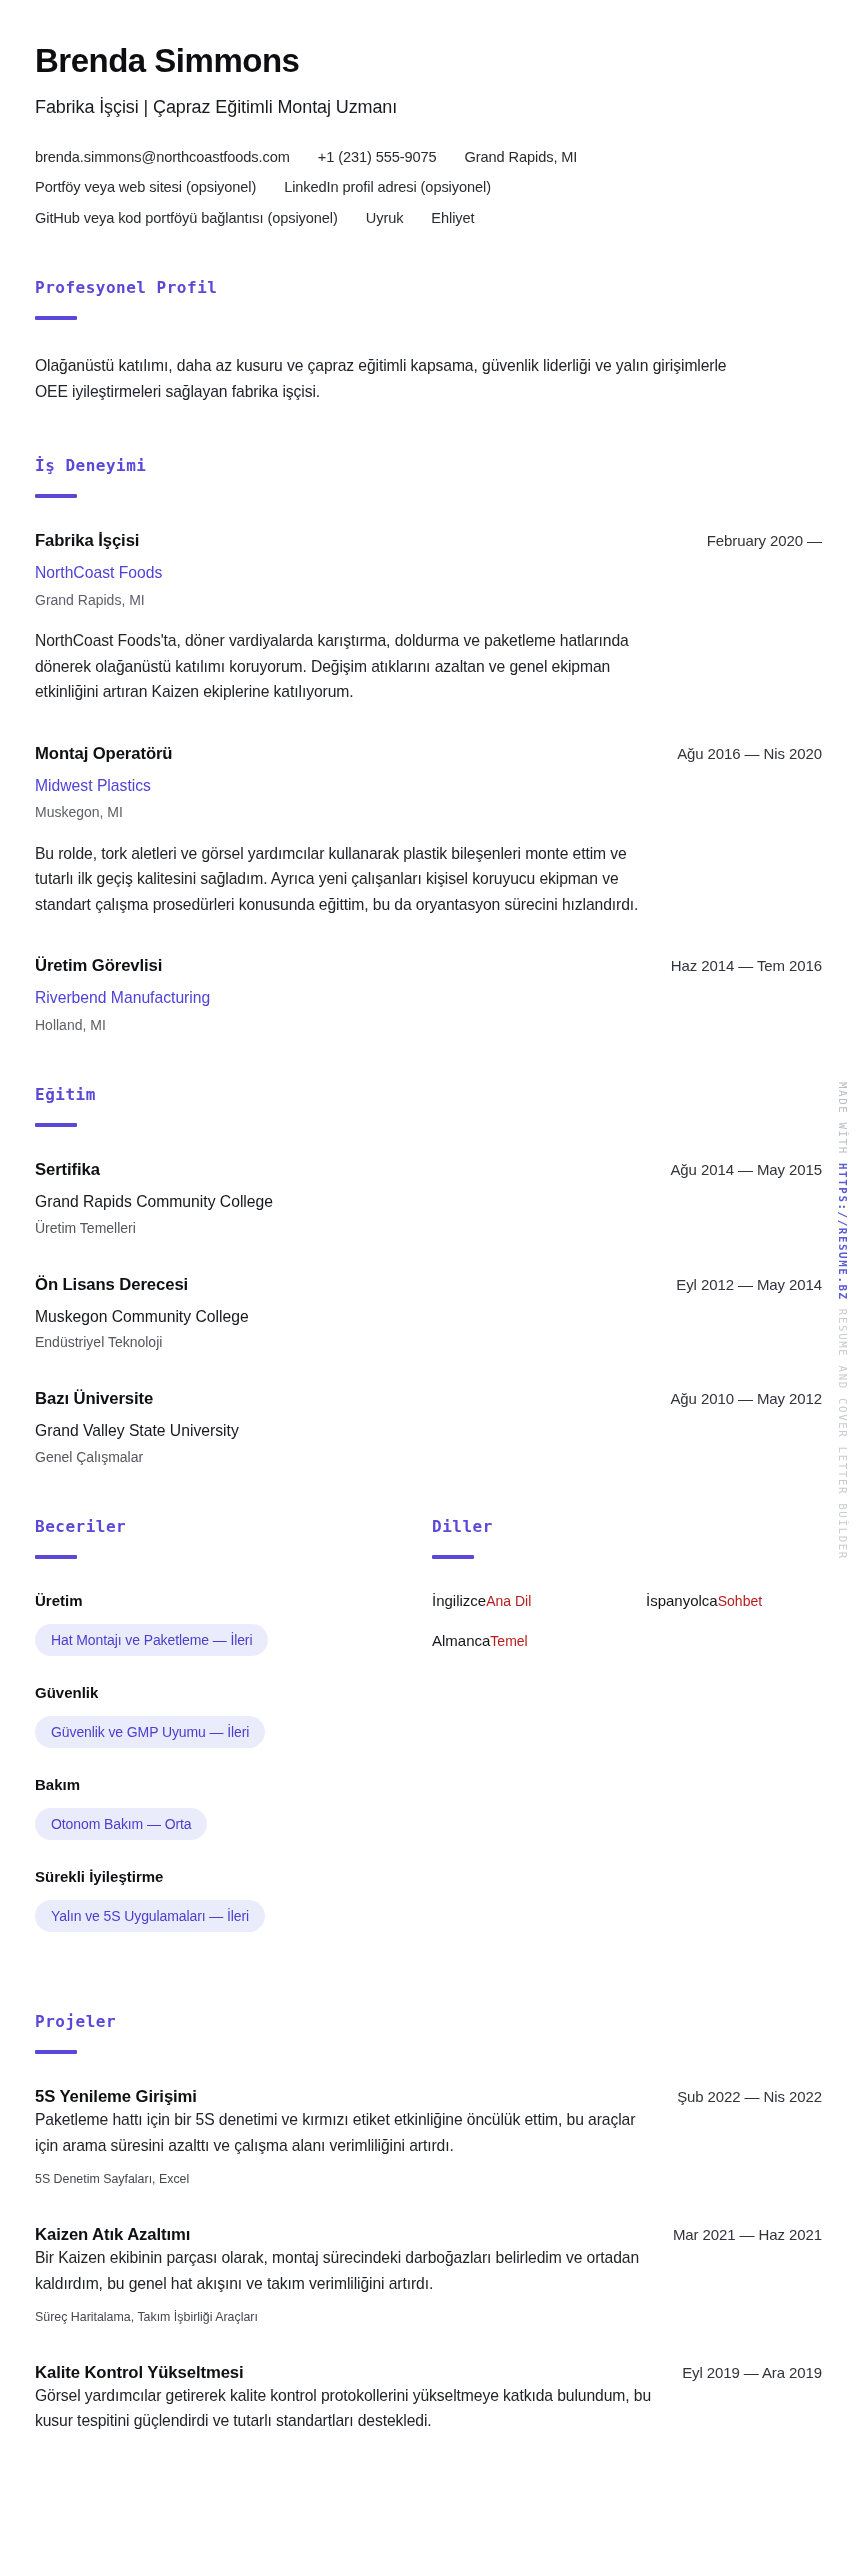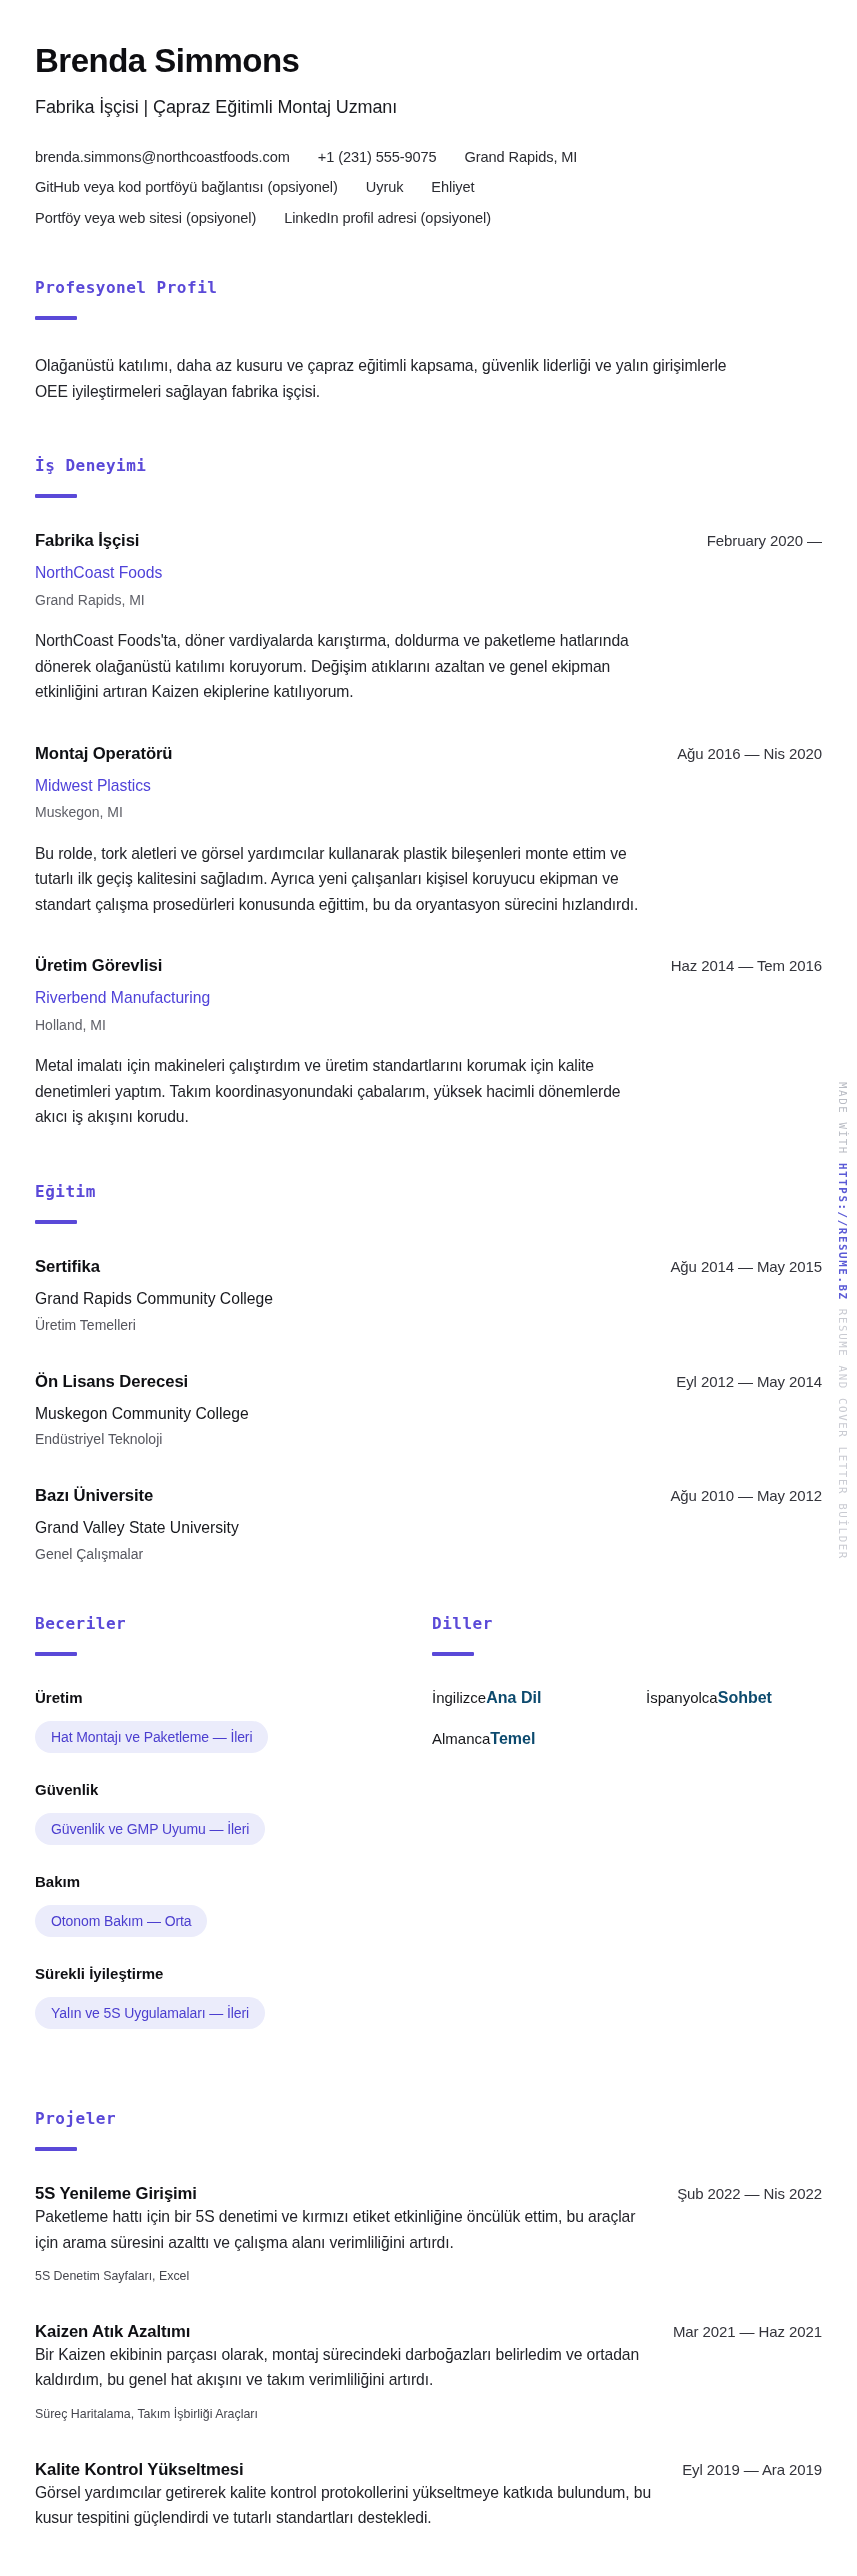--- a/index.html
+++ b/index.html
@@ -48,21 +48,21 @@
   .skill-group { margin-bottom:28px; }
   .skill-cat { font-size:15px; font-weight:700; color:#101014; }
   .pill {
     display:inline-block; background:#ebecfb; color:#4b3ecf;
     font-size:14px; padding:8px 16px; border-radius:21.6px; letter-spacing:-0.1px;
   }
   .skill-group .pill { margin-top:15px; }
   .lang-grid { display:grid; grid-template-columns:1fr 1fr; column-gap:38px; row-gap:23px; margin-top:0; }
   .lang-pair { display:flex; align-items:baseline; }
   .lang-name { font-size:15px; color:#15161a; }
-  .lang-level { font-size:16px; color:#0c4a6e;font-weight:bold; }
+  .lang-level { font-size:14px; color:#b91c1c; }
 
   
   .watermark {
     position:absolute; top:1082px; right:7.6px; height:626px;
     writing-mode:vertical-rl;
     font-family:"DejaVu Sans Mono", monospace;
     font-size:10.8px; letter-spacing:1.6px; white-space:nowrap;
   }
   .wm-made { color:#b9bcc4; }
   .wm-url { color:#5b5bd6; font-weight:700; }
@@ -76,28 +76,28 @@
   <div>
     <div class="name">Brenda Simmons</div>
     <div class="subtitle">Fabrika İşçisi | Çapraz Eğitimli Montaj Uzmanı</div>
     <div class="contact-rows">
       <div class="contact-row">
         <span>brenda.simmons@northcoastfoods.com</span>
         <span>+1 (231) 555-9075</span>
         <span>Grand Rapids, MI</span>
       </div>
       <div class="contact-row">
+        <span>Portföy veya web sitesi (opsiyonel)</span>
+        <span>LinkedIn profil adresi (opsiyonel)</span>
+      </div>
+      <div class="contact-row">
         <span>GitHub veya kod portföyü bağlantısı (opsiyonel)</span>
         <span>Uyruk</span>
         <span>Ehliyet</span>
       </div>
-      <div class="contact-row">
-        <span>Portföy veya web sitesi (opsiyonel)</span>
-        <span>LinkedIn profil adresi (opsiyonel)</span>
-      </div>
     </div>
   </div>
 
   <div class="section">
     <div class="sec-head">Profesyonel Profil</div>
     <div class="sec-rule"></div>
     <div class="sec-body">
       <p class="para profile-para">Olağanüstü katılımı, daha az kusuru ve çapraz eğitimli kapsama, güvenlik liderliği ve yalın girişimlerle OEE iyileştirmeleri sağlayan fabrika işçisi.</p>
     </div>
   </div>
@@ -127,21 +127,20 @@
         <p class="para entry-desc">Bu rolde, tork aletleri ve görsel yardımcılar kullanarak plastik bileşenleri monte ettim ve tutarlı ilk geçiş kalitesini sağladım. Ayrıca yeni çalışanları kişisel koruyucu ekipman ve standart çalışma prosedürleri konusunda eğittim, bu da oryantasyon sürecini hızlandırdı.</p>
       </div>
 
       <div class="entry">
         <div class="entry-top">
           <span class="entry-title">Üretim Görevlisi</span>
           <span class="entry-date">Haz 2014 — Tem 2016</span>
         </div>
         <div class="entry-company">Riverbend Manufacturing</div>
         <div class="entry-loc">Holland, MI</div>
-        <p class="para entry-desc">Metal imalatı için makineleri çalıştırdım ve üretim standartlarını korumak için kalite denetimleri yaptım. Takım koordinasyonundaki çabalarım, yüksek hacimli dönemlerde akıcı iş akışını korudu.</p>
       </div>
 
     </div>
   </div>
 
   <div class="section">
     <div class="sec-head">Eğitim</div>
     <div class="sec-rule"></div>
     <div class="sec-body">
 

